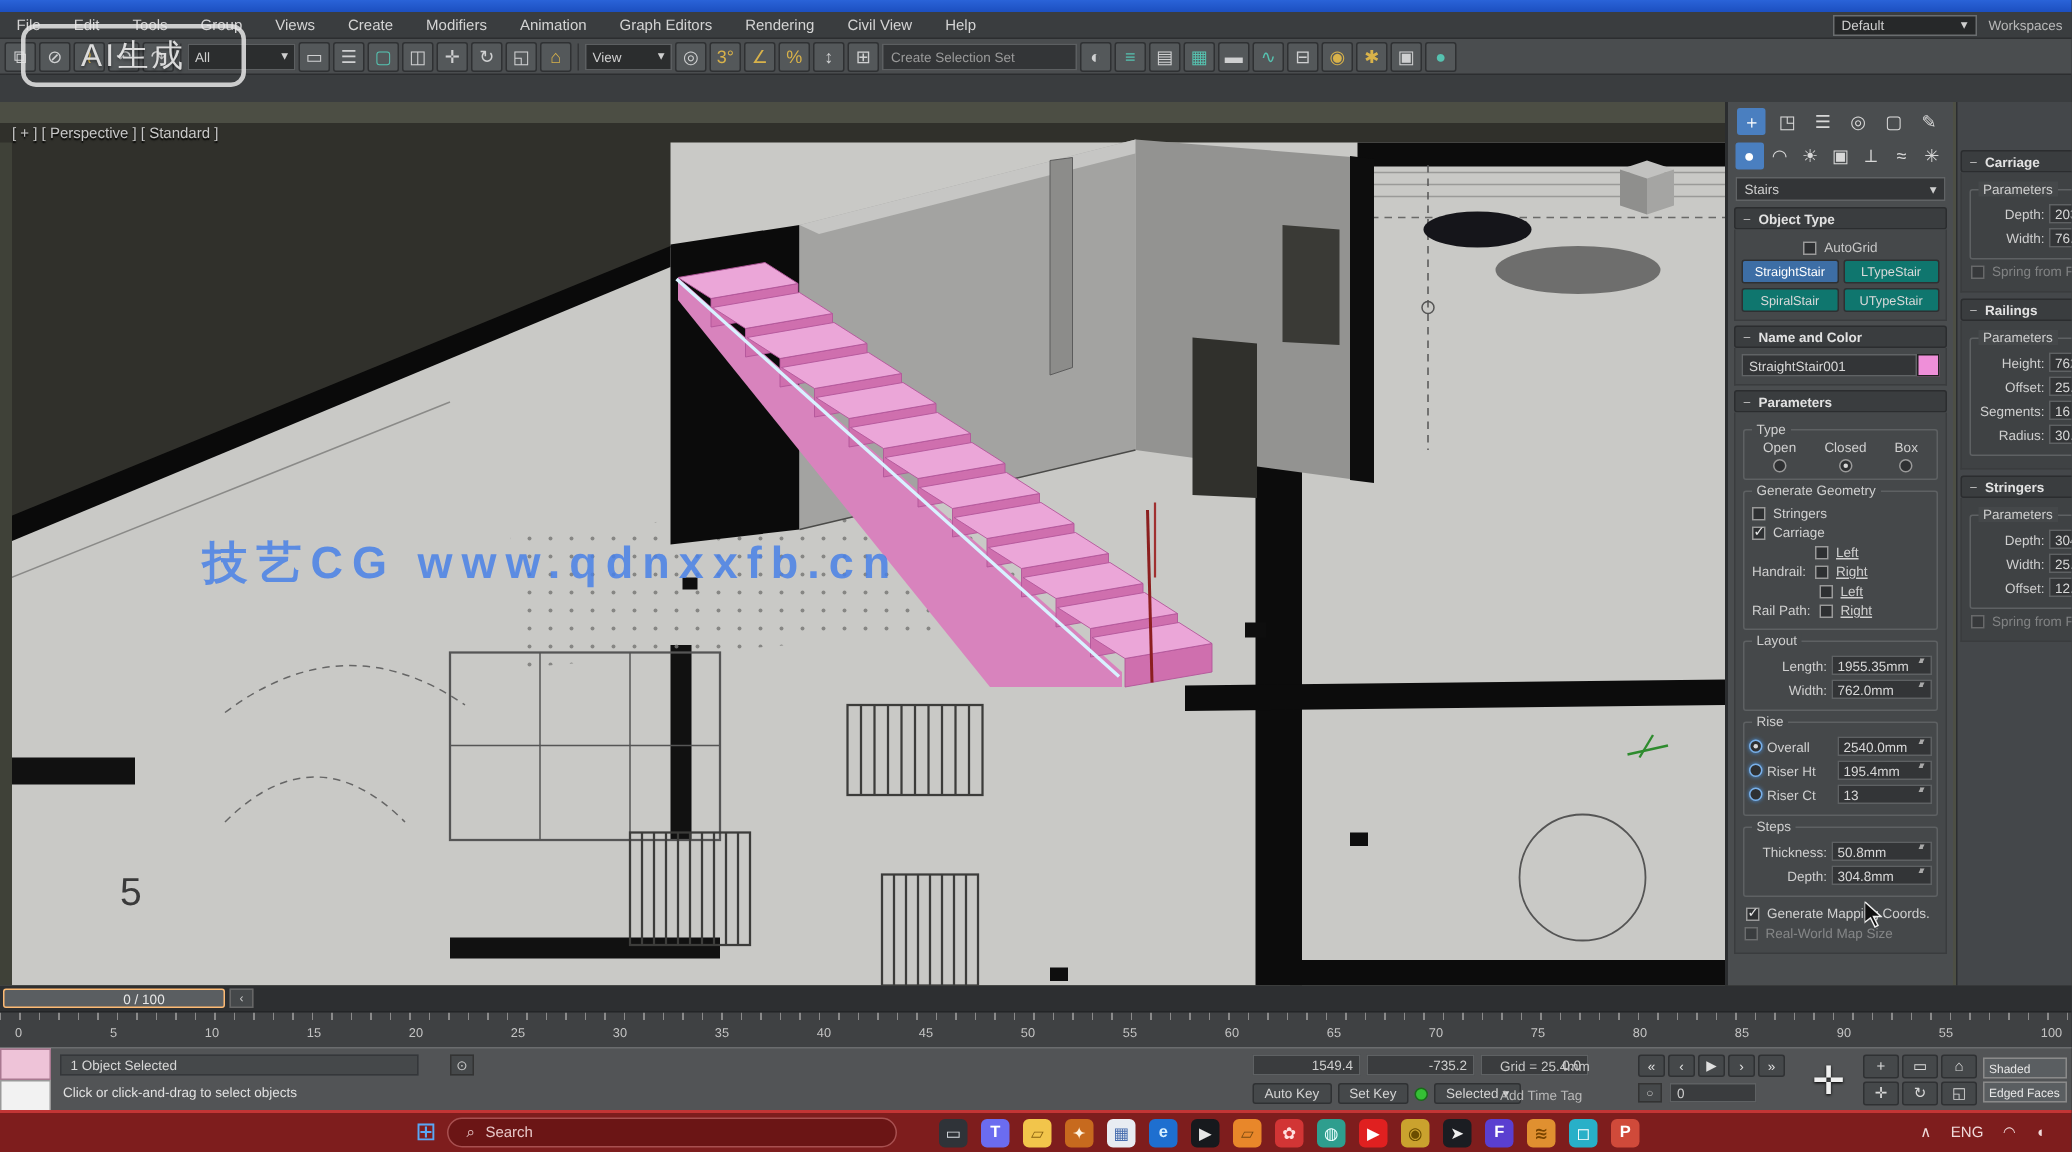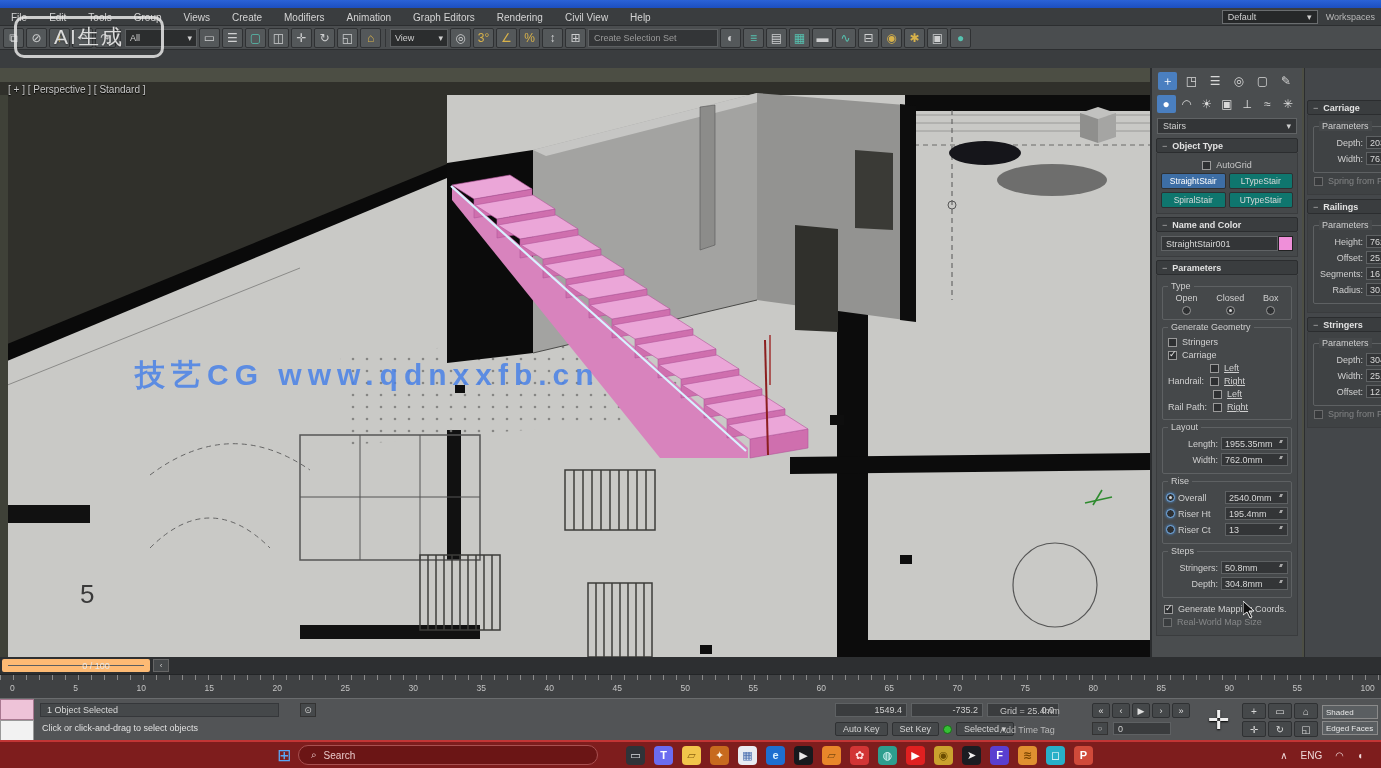--- a/index.html
+++ b/index.html
@@ -96,21 +96,21 @@
   
   .sidepanel { position:absolute; left:1304px; top:0; width:77px; height:589px; background:#44474a;
     font-size:9px; color:#cfcfcf; overflow:hidden; border-left:1px solid #2c2e30; padding-top:28px; }
   .sidepanel .rollout { margin:4px 2px 0; width:110px; }
   .sidepanel .rbody { background:#3f4244; }
   .sidepanel .srow .lbl { width:46px; }
 
   
   .timeline { position:absolute; left:0; top:657px; width:1381px; height:41px; background:#2d2f31; }
   .tslider { position:absolute; left:2px; top:2px; width:148px; height:13px; background:#5a5e61;
-    border:6px solid #fdba74; border-radius:2px; color:#e8e8e8; font-size:9px; display:flex;
+    border:1px solid #fdba74; border-radius:2px; color:#e8e8e8; font-size:9px; display:flex;
     align-items:center; justify-content:center;padding-left:40px; }
   .tnext { position:absolute; left:153px; top:2px; width:16px; height:13px; background:#45484a;
     border:1px solid #666; color:#ccc; font-size:8px; display:flex; align-items:center; justify-content:center; }
   .ruler { position:absolute; left:0; top:17px; width:1381px; height:24px; background:#3f4143;
     border-top:1px solid #232527;
     background-image:repeating-linear-gradient(90deg,#8a8a8a 0 1px,transparent 1px 13px);
     background-size:100% 5px; background-repeat:no-repeat; }
   .ticknums { position:absolute; left:10px; right:6px; top:8px; display:flex; justify-content:space-between; }
   .ticknums span { font-size:8.5px; color:#c4c4c4; }
 
@@ -640,21 +640,21 @@
               <span class="spinner">13</span>
                 </div>
               </div>
           </div>
 
           <div class="group">
             <span class="gtitle">Steps</span>
             <div>
 
               <div class="srow">
-                  <span class="lbl">Stringers:</span>
+                  <span class="lbl">Thickness:</span>
               <span class="spinner">50.8mm</span>
                 </div>
               <div class="srow">
                   <span class="lbl">Depth:</span>
               <span class="spinner">304.8mm</span>
                 </div>
               </div>
           </div>
 
           <div class="cbrow footcb">

